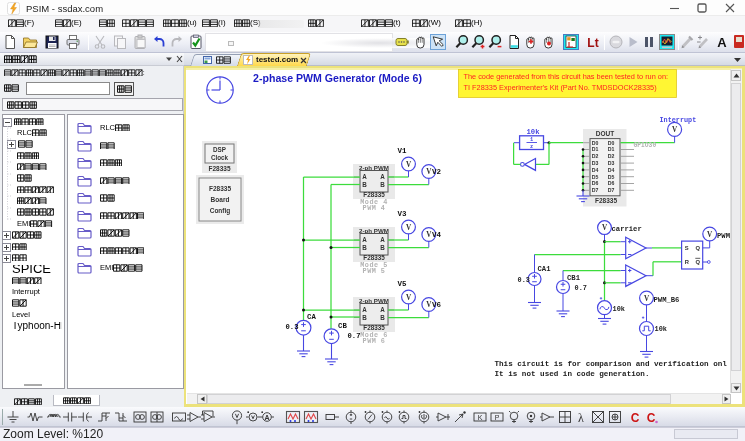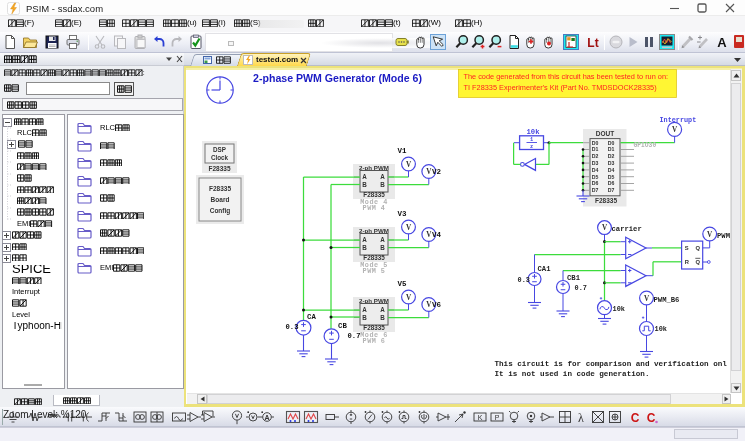--- a/index.html
+++ b/index.html
@@ -1237,14 +1237,14 @@
       <path d="M8,5 V11 M5,8 H11" fill="none" stroke="#333" stroke-width="0.9"></path>
     </svg>
 <svg class="abs" style="left:627px;top:409px" width="16" height="16" viewBox="0 0 16 16">
       <text x="8" y="13" font-size="12" font-weight="bold" fill="#cc1515" text-anchor="middle" font-family="Liberation Sans">C</text>
     </svg>
 <svg class="abs" style="left:644px;top:409px" width="16" height="16" viewBox="0 0 16 16">
       <text x="7" y="13" font-size="12" font-weight="bold" fill="#cc1515" text-anchor="middle" font-family="Liberation Sans">C</text>
       <circle cx="12.5" cy="13" r="1.3" fill="#cc66cc"></circle>
     </svg>
 <div class="abs" style="left:0px;top:427px;width:745px;height:14px;background:#f1f1f8;border-top:1px solid #cdcdda"></div>
-<div class="abs" style="left:3px;top:410px;width:120px;height:10px;font-size:10px;color:#222;line-height:9px">Zoom Level: %120</div>
+<div class="abs" style="left:3px;top:430px;width:120px;height:10px;font-size:12px;color:#222;line-height:9px">Zoom Level: %120</div>
 <div class="abs" style="left:674px;top:429px;width:64px;height:9.5px;background:#e9eaf2;border:1px solid #c8c9d4"></div>
 </div>
 </body></html>

